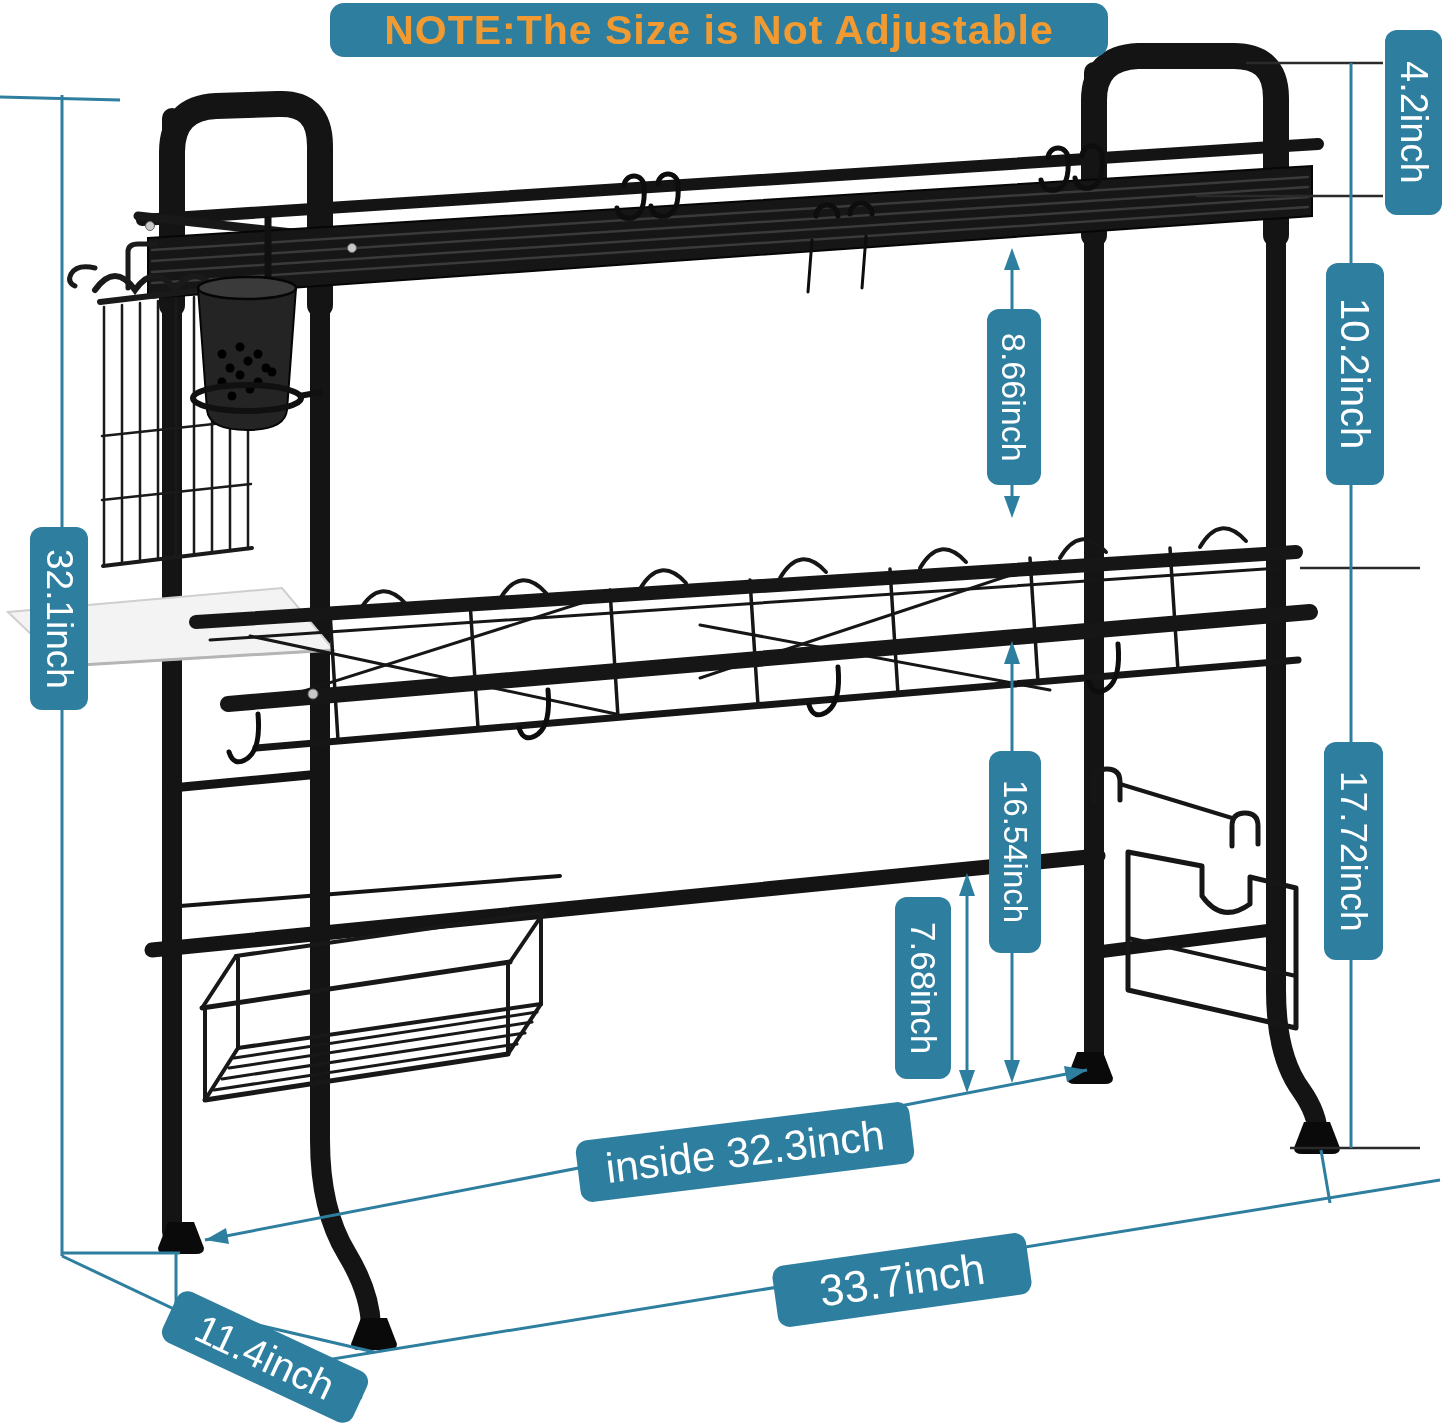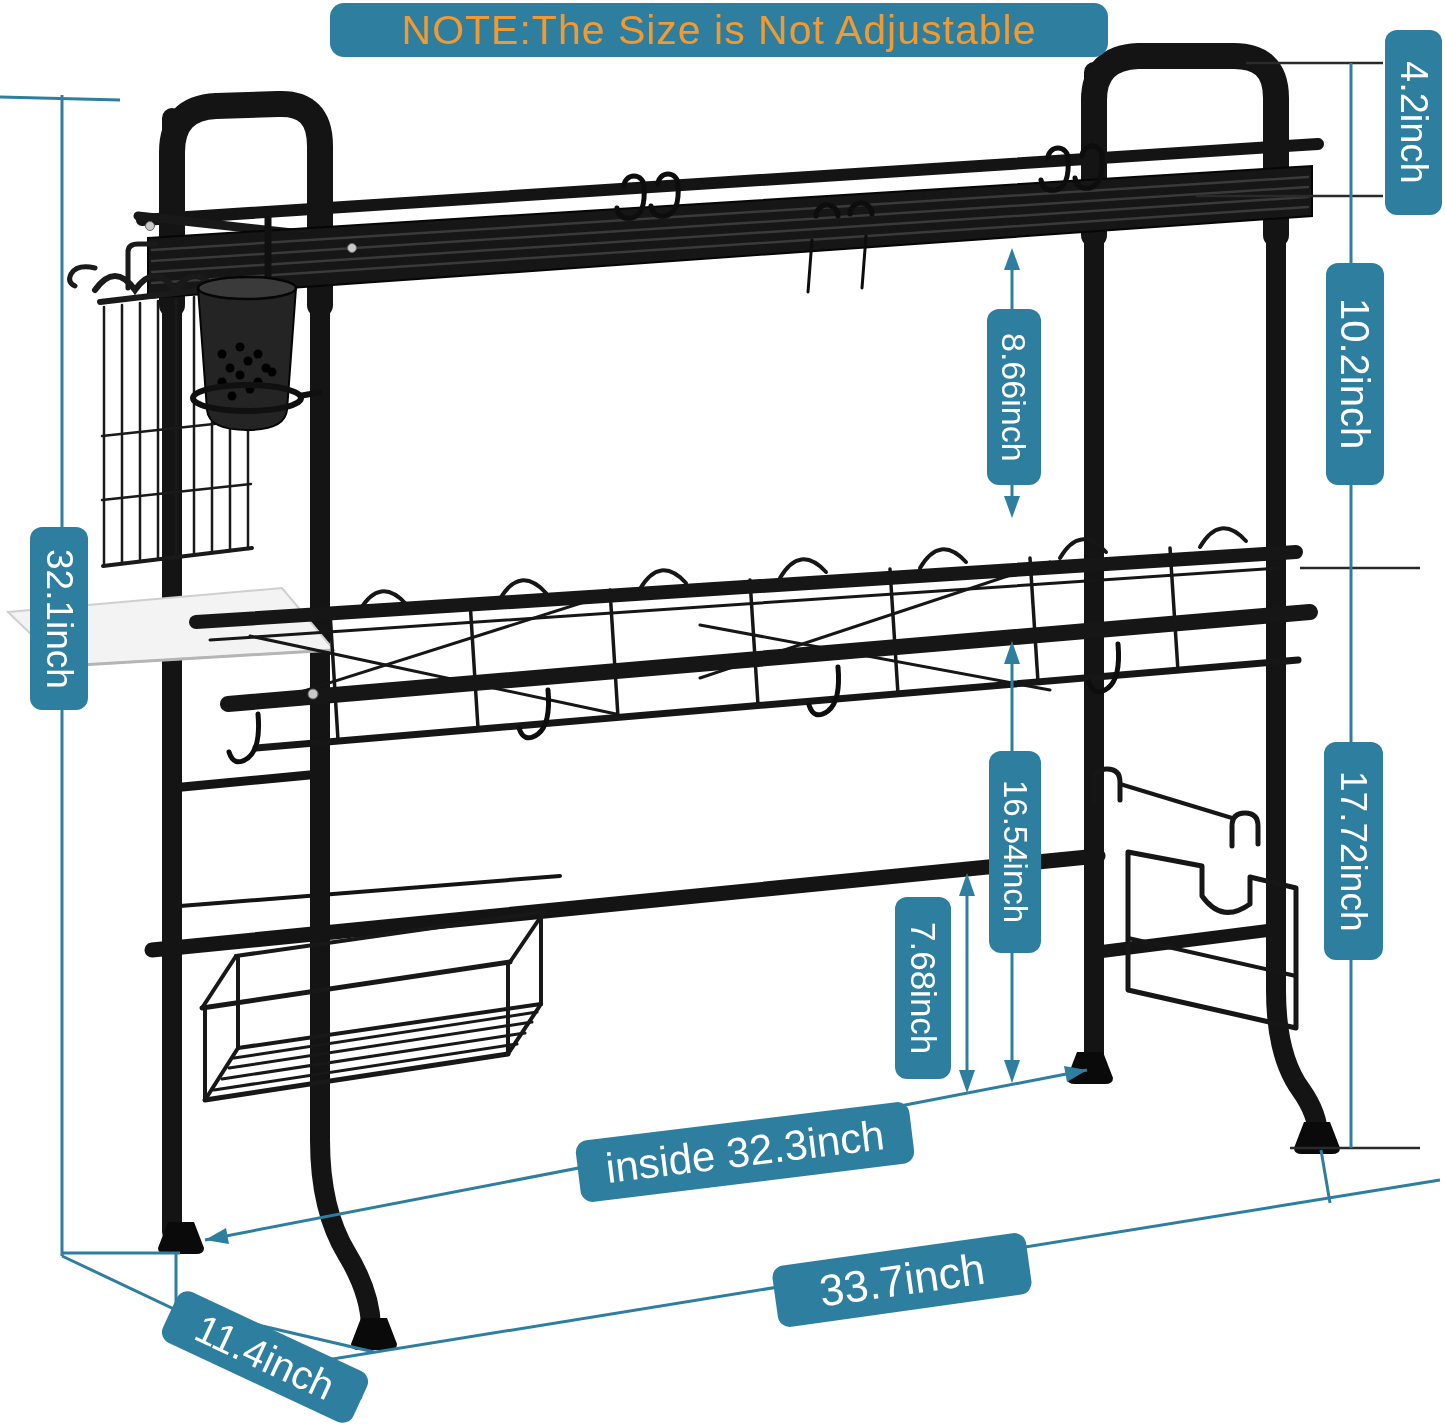--- a/index.html
+++ b/index.html
@@ -21,21 +21,21 @@
     position:absolute;background:var(--label-bg);color:var(--label-text);
     display:flex;align-items:center;justify-content:center;
     border-radius:12px;line-height:1;white-space:nowrap;
     font-family:"Liberation Sans",sans-serif;
   }
   .vert{writing-mode:vertical-rl;text-orientation:mixed;}
   .banner{
     position:absolute;left:330px;top:3px;width:778px;height:54px;
     background:var(--label-bg);color:var(--banner-text);
     display:flex;align-items:center;justify-content:center;
-    font-size:41px;font-weight:normal;border-radius:14px;letter-spacing:1px;
+    font-size:41px;font-weight:bold;border-radius:14px;letter-spacing:1px;
   }
   #lbl-4-2  {left:1385px;top:30px; width:57px;height:185px;font-size:38px;}
   #lbl-10-2 {left:1326px;top:263px;width:58px;height:222px;font-size:40px;}
   #lbl-8-66 {left:987px; top:309px;width:54px;height:176px;font-size:34px;}
   #lbl-32-1 {left:30px;  top:527px;width:58px;height:183px;font-size:37px;}
   #lbl-17-72{left:1324px;top:742px;width:59px;height:218px;font-size:37px;}
   #lbl-16-54{left:989px; top:751px;width:52px;height:202px;font-size:33px;}
   #lbl-7-68 {left:895px; top:897px;width:56px;height:182px;font-size:35px;}
   #lbl-inside{left:577px;top:1121px;width:336px;height:62px;font-size:42px;transform:rotate(-7deg);}
   #lbl-33-7 {left:774px;top:1249px;width:256px;height:62px;font-size:44px;transform:rotate(-8deg);}

